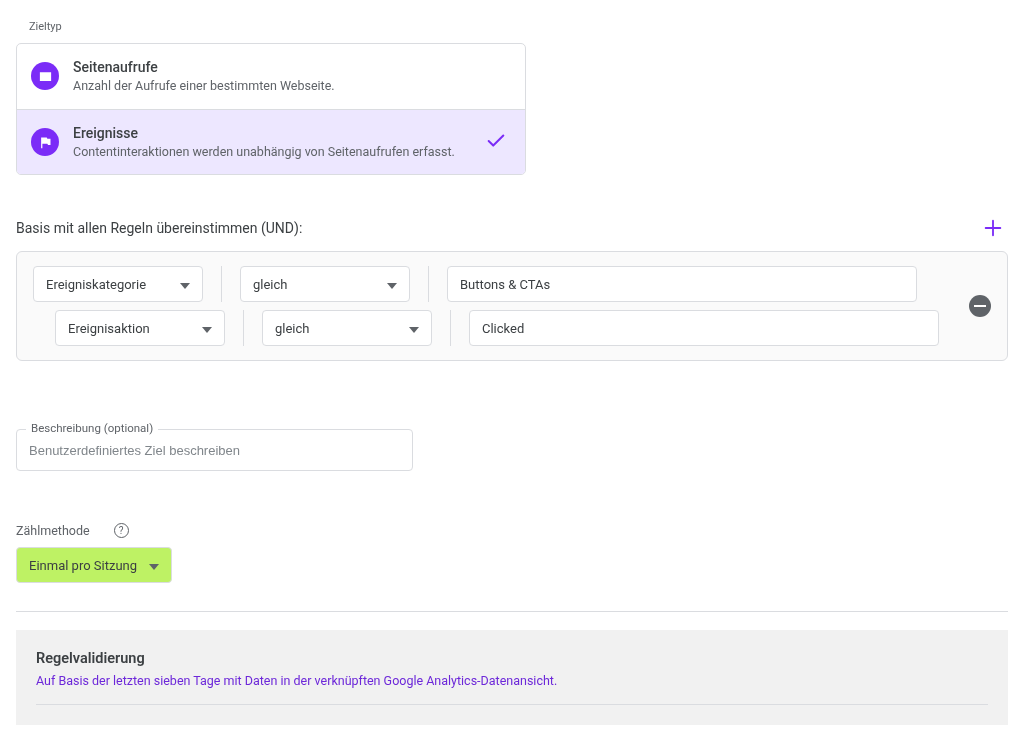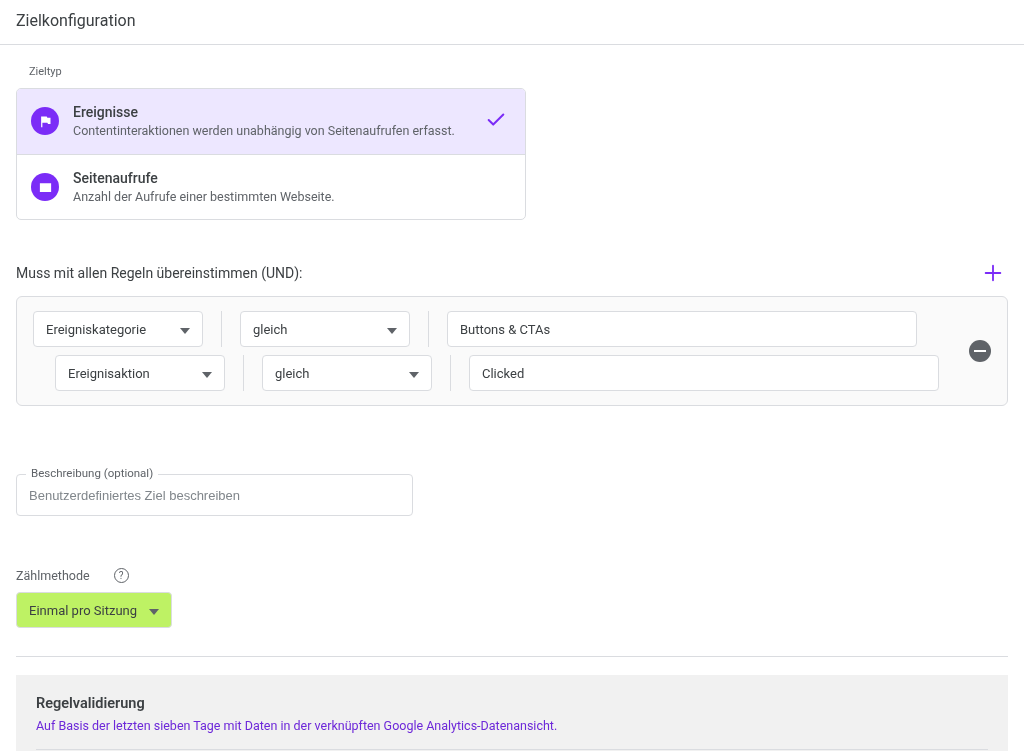--- a/index.html
+++ b/index.html
@@ -232,62 +232,59 @@
     margin-top: 6px;
     padding-bottom: 16px;
     border-bottom: 1px solid #dadce0;
   }
 </style>
 </head>
 <body>
 
 <div class="page">
 
-  <div class="header">
-    <span class="header-title">Zielkonfiguration</span>
-  </div>
 
   <div class="content">
 
     <div class="section-label">Zieltyp</div>
     <div class="zt-card">
+
+      <div class="zt-option">
+        <div class="zt-icon">
+          <svg viewBox="0 0 24 24">
+              <path d="M3 5h18v14H3V5zm2 4h14v8H5V9z"></path>
+            </svg>
+        </div>
+        <div class="zt-text">
+          <div class="zt-title">Seitenaufrufe</div>
+          <div class="zt-desc">Anzahl der Aufrufe einer bestimmten Webseite.</div>
+        </div>
+      </div>
 
       <div class="zt-option selected">
         <div class="zt-icon">
           <svg viewBox="0 0 24 24">
               <path d="M5 3v18h2v-7h8l1 2h4V6h-5l-1-2H5z"></path>
             </svg>
         </div>
         <div class="zt-text">
           <div class="zt-title">Ereignisse</div>
           <div class="zt-desc">Contentinteraktionen werden unabhängig von Seitenaufrufen erfasst.</div>
         </div>
         <div class="zt-check">
           <svg viewBox="0 0 24 24" fill="none">
               <path d="M4 12l5 5L20 6" stroke-width="2.2" stroke-linecap="round" stroke-linejoin="round"></path>
             </svg>
         </div>
       </div>
 
-      <div class="zt-option">
-        <div class="zt-icon">
-          <svg viewBox="0 0 24 24">
-              <path d="M3 5h18v14H3V5zm2 4h14v8H5V9z"></path>
-            </svg>
-        </div>
-        <div class="zt-text">
-          <div class="zt-title">Seitenaufrufe</div>
-          <div class="zt-desc">Anzahl der Aufrufe einer bestimmten Webseite.</div>
-        </div>
-      </div>
-
     </div>
 
     <div class="rules-header">
-      <span class="rules-header-text">Muss mit allen Regeln übereinstimmen (UND):</span>
+      <span class="rules-header-text">Basis mit allen Regeln übereinstimmen (UND):</span>
       <span class="add-rule">
         <svg viewBox="0 0 24 24" fill="none">
             <path d="M12 4v16M4 12h16" stroke-linecap="round"></path>
           </svg>
       </span>
     </div>
 
     <div class="rules-box">
 
       <div class="rule-row">

